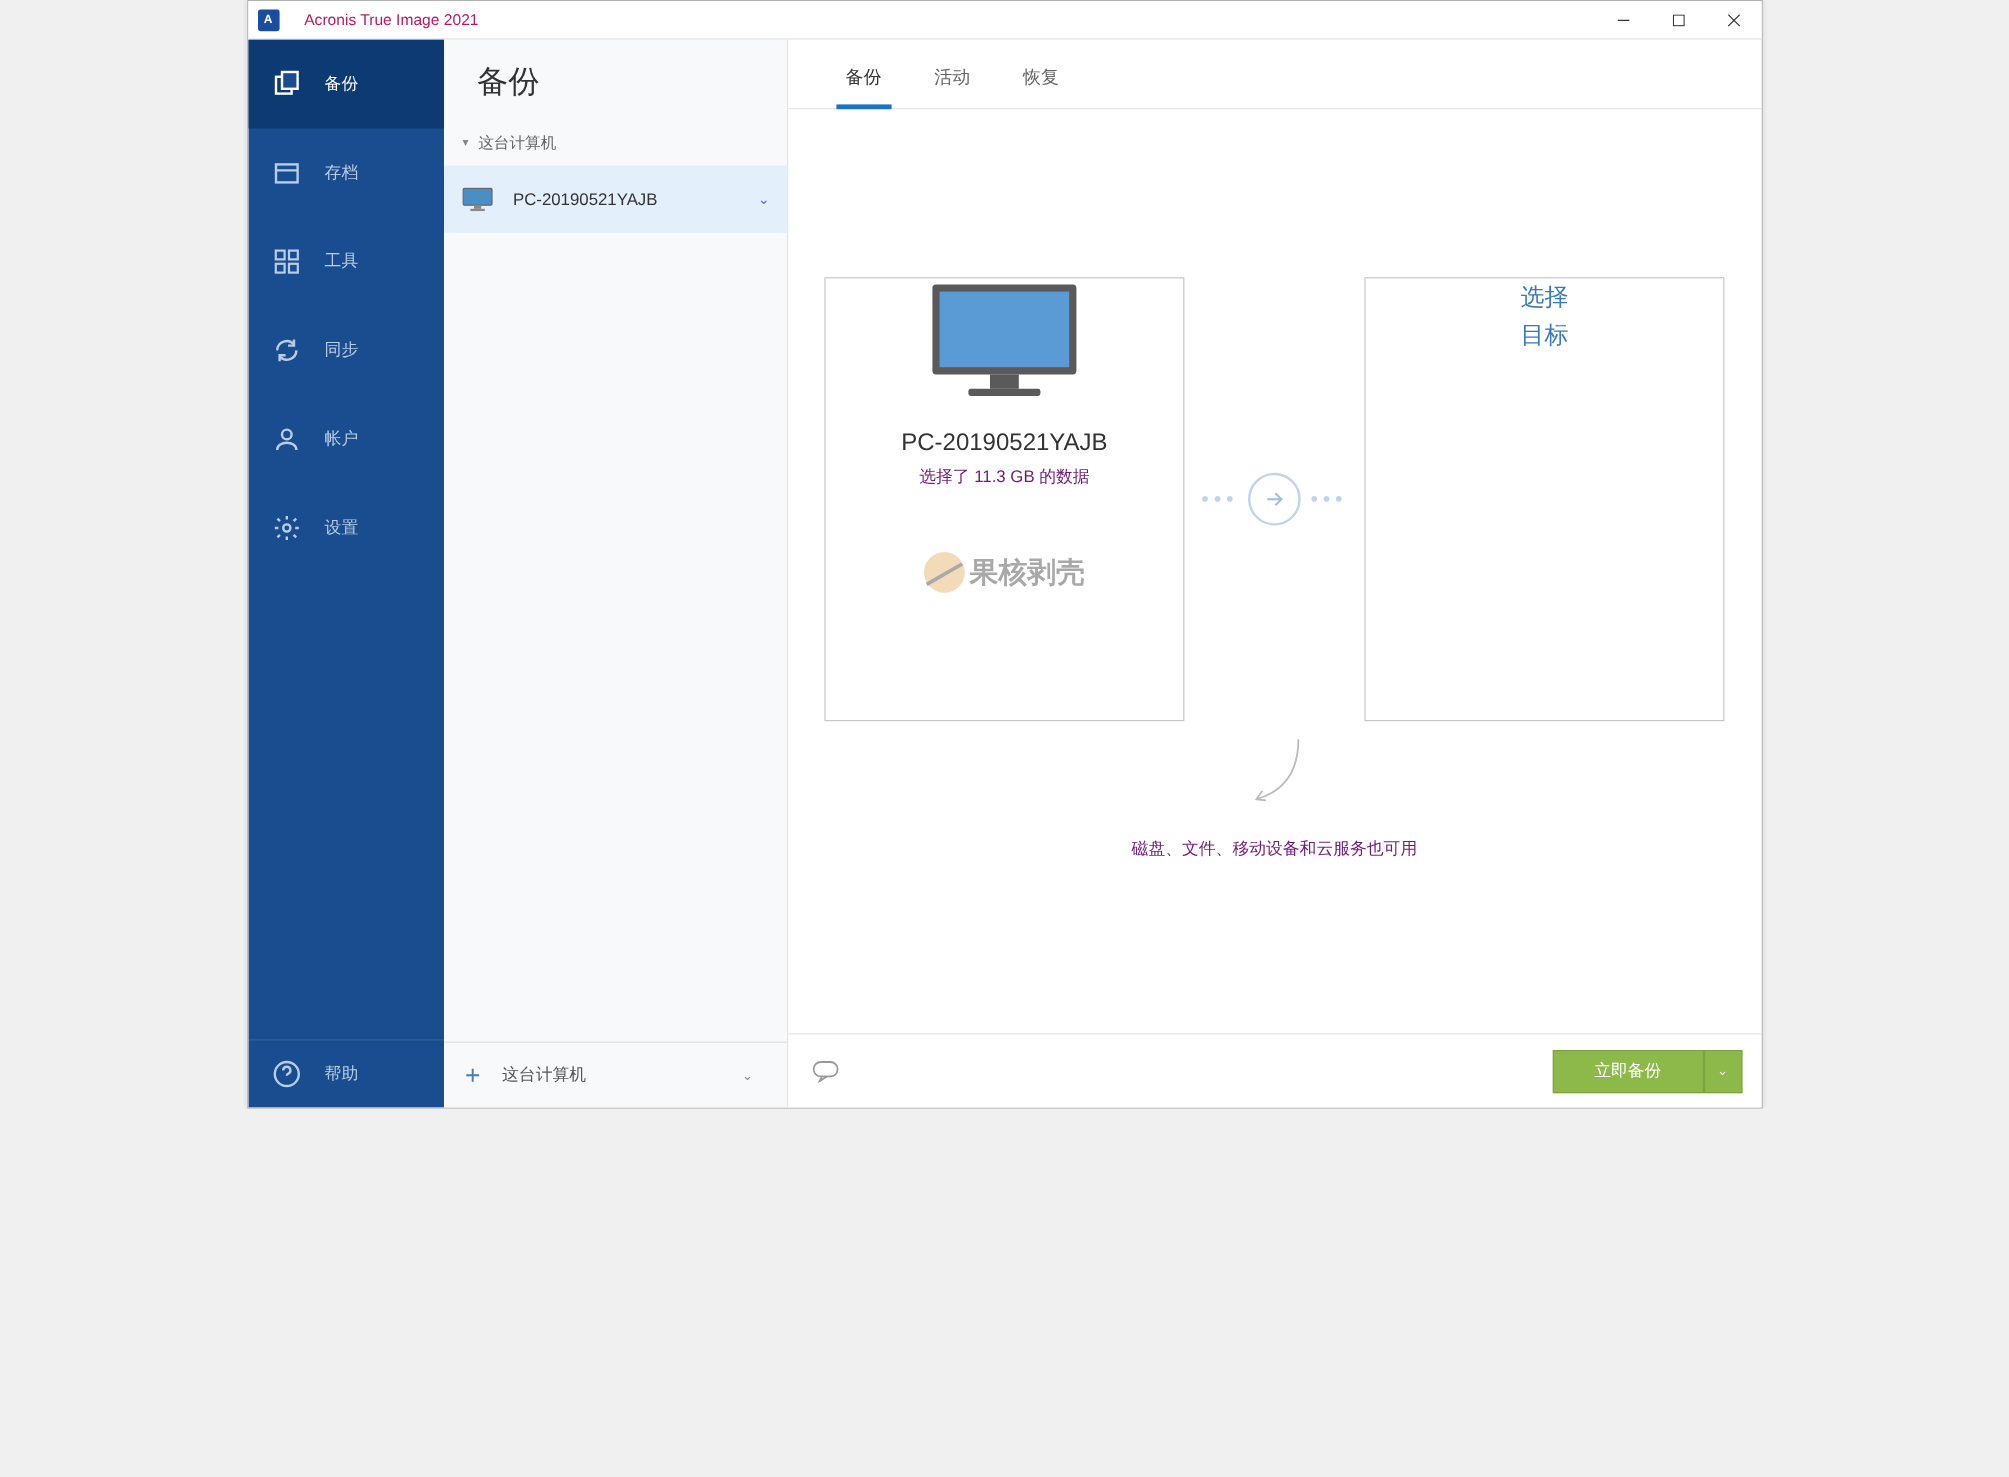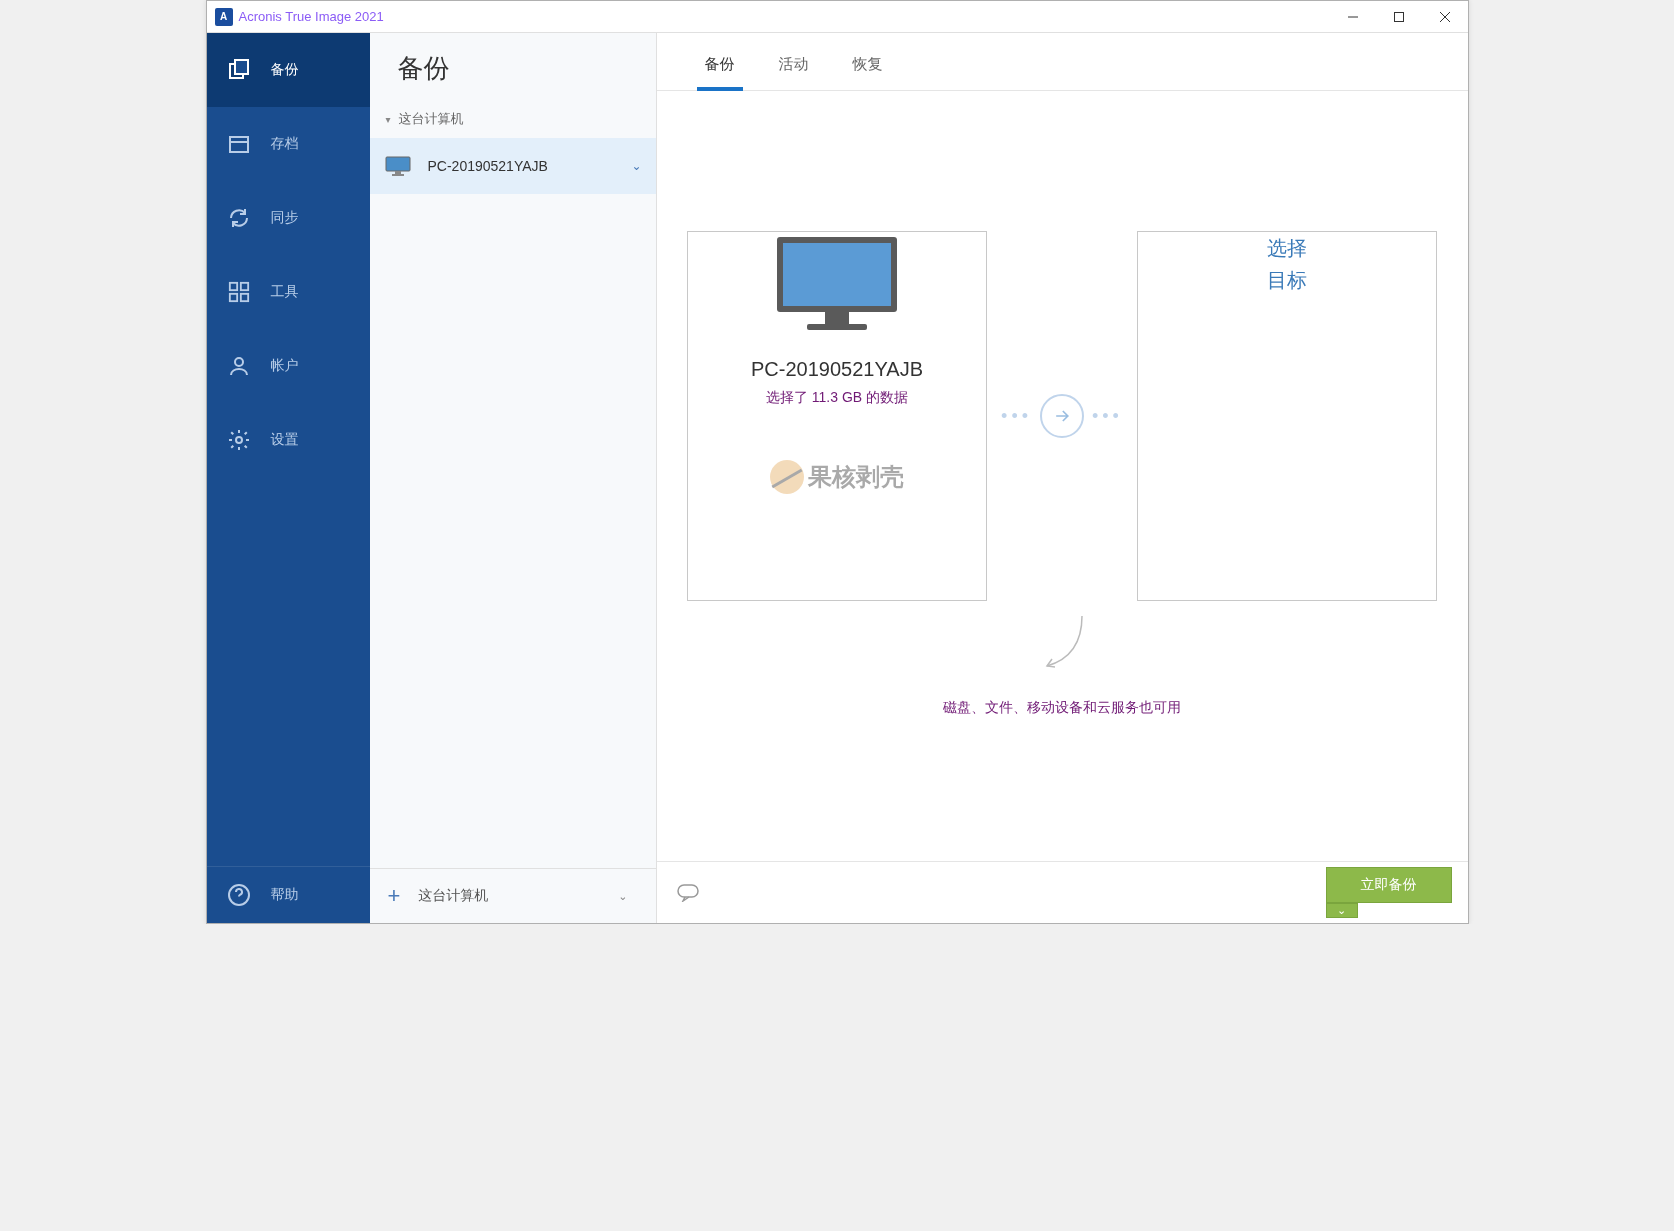--- a/index.html
+++ b/index.html
@@ -2,21 +2,21 @@
 <html><head>
   <meta charset="utf-8">
   <style>
     * { margin: 0; padding: 0; box-sizing: border-box; font-family: "Microsoft YaHei", "Segoe UI", sans-serif; }
     body { background: #f0f0f0; display: flex; justify-content: center; align-items: flex-start; padding: 0; }
     .window { width: 1263px; height: 924px; background: #fff; border: 1px solid #b0b0b0; display: flex; flex-direction: column; box-shadow: 0 0 5px rgba(0,0,0,0.1); }
     
     
     .titlebar { height: 32px; background: #fff; display: flex; align-items: center; padding: 0 0 0 8px; border-bottom: 1px solid #e0e0e0; }
     .titlebar-icon { width: 18px; height: 18px; background: #1a4d9e; color: #fff; font-size: 10px; font-weight: bold; display: flex; align-items: center; justify-content: center; margin-right: 6px; border-radius: 2px; }
-    .titlebar-title { font-size: 13px; color: #8b5cf6; flex: 1; }
+    .titlebar-title { font-size: 13px; color: #be185d; flex: 1; margin-left: 15px; }
     .titlebar-controls { display: flex; }
     .titlebar-btn { width: 46px; height: 32px; display: flex; align-items: center; justify-content: center; cursor: pointer; }
     .titlebar-btn svg { width: 10px; height: 10px; }
     
     
     .main { flex: 1; display: flex; overflow: hidden; }
     
     
     .sidebar { width: 163px; background: #1a4d8f; display: flex; flex-direction: column; }
     .sidebar-top { flex: 1; }
@@ -69,21 +69,21 @@
     .watermark-ball { width:34px; height:34px; background:#e8b878; border-radius:50%; position:relative; margin-right:4px; }
     .watermark-ball::after { content:''; position:absolute; left:0; top:50%; width:100%; height:3px; background:#555; transform:rotate(-30deg); }
     .watermark-text { font-size: 24px; color:#555; font-weight:700; }
     
     .hint-curve { display:flex; justify-content:center; margin-top:10px; color:#bbb; }
     .hint-text { text-align:center; font-size:14px; color:#701a75; margin-top: 18px; }
     
     .content-footer { height: 62px; border-top: 1px solid #e5e5e5; display:flex; align-items:center; padding: 0 16px; }
     .comment-icon { width:24px; height:18px; cursor:pointer; margin-left:4px; }
     .spacer { flex:1; }
-    .backup-now-group { display:flex;flex-direction:column; }
+    .backup-now-group { display:flex; }
     .backup-now-btn { background:#8db94a; border:1px solid #7aa53d; color:#fff; font-size:14px; padding: 8px 34px; cursor:pointer; }
     .backup-now-drop { background:#8db94a; border:1px solid #7aa53d; border-left:1px solid #7aa53d; color:#fff; width:32px; display:flex; align-items:center; justify-content:center; cursor:pointer; }
   </style>
 </head>
 <body>
 
 <div class="window">
 
   <div class="titlebar">
     <div class="titlebar-icon">A</div>
@@ -125,37 +125,37 @@
           <span class="sidebar-item-icon">
             <svg viewBox="0 0 24 24" width="24" height="24">
                 <rect x="3" y="5" width="18" height="15" fill="none" stroke="#b8cde8" stroke-width="2"></rect>
                 <line x1="3" y1="10" x2="21" y2="10" stroke="#b8cde8" stroke-width="2"></line>
               </svg>
           </span>
           <span class="sidebar-item-label">存档</span>
         </div>
         <div class="sidebar-item">
           <span class="sidebar-item-icon">
-            <svg viewBox="0 0 24 24" width="24" height="24">
-                <path d="M4 12a8 8 0 0 1 14-5M20 12a8 8 0 0 1-14 5" fill="none" stroke="#b8cde8" stroke-width="2"></path>
-                <path d="M18 3v5h-5M6 21v-5h5" fill="none" stroke="#b8cde8" stroke-width="2"></path>
-              </svg>
-          </span>
-          <span class="sidebar-item-label">同步</span>
-        </div>
-        <div class="sidebar-item">
-          <span class="sidebar-item-icon">
             <svg viewBox="0 0 24 24" width="22" height="22">
                 <rect x="2" y="2" width="8" height="8" fill="none" stroke="#b8cde8" stroke-width="2"></rect>
                 <rect x="14" y="2" width="8" height="8" fill="none" stroke="#b8cde8" stroke-width="2"></rect>
                 <rect x="2" y="14" width="8" height="8" fill="none" stroke="#b8cde8" stroke-width="2"></rect>
                 <rect x="14" y="14" width="8" height="8" fill="none" stroke="#b8cde8" stroke-width="2"></rect>
               </svg>
           </span>
           <span class="sidebar-item-label">工具</span>
+        </div>
+        <div class="sidebar-item">
+          <span class="sidebar-item-icon">
+            <svg viewBox="0 0 24 24" width="24" height="24">
+                <path d="M4 12a8 8 0 0 1 14-5M20 12a8 8 0 0 1-14 5" fill="none" stroke="#b8cde8" stroke-width="2"></path>
+                <path d="M18 3v5h-5M6 21v-5h5" fill="none" stroke="#b8cde8" stroke-width="2"></path>
+              </svg>
+          </span>
+          <span class="sidebar-item-label">同步</span>
         </div>
         <div class="sidebar-item">
           <span class="sidebar-item-icon">
             <svg viewBox="0 0 24 24" width="24" height="24">
                 <circle cx="12" cy="8" r="4" fill="none" stroke="#b8cde8" stroke-width="2"></circle>
                 <path d="M4 21c0-4 4-6 8-6s8 2 8 6" fill="none" stroke="#b8cde8" stroke-width="2"></path>
               </svg>
           </span>
           <span class="sidebar-item-label">帐户</span>
         </div>

